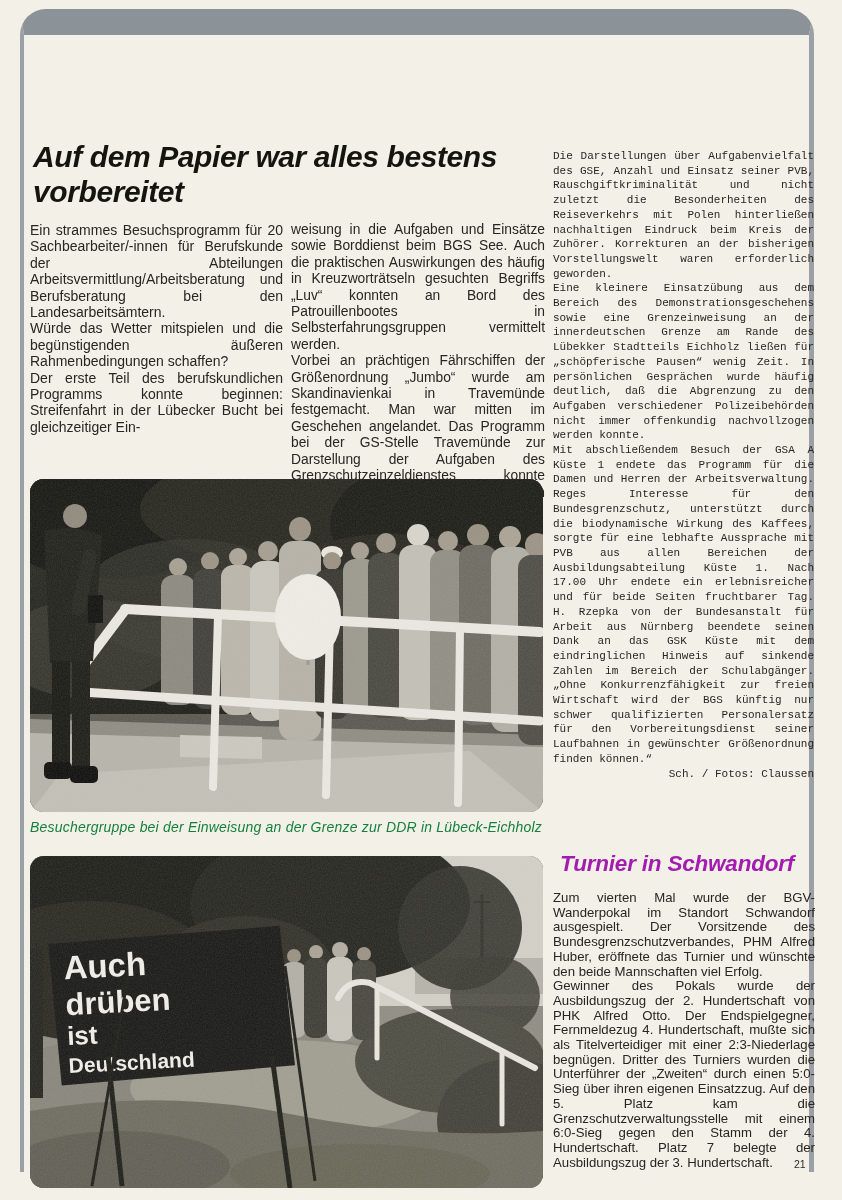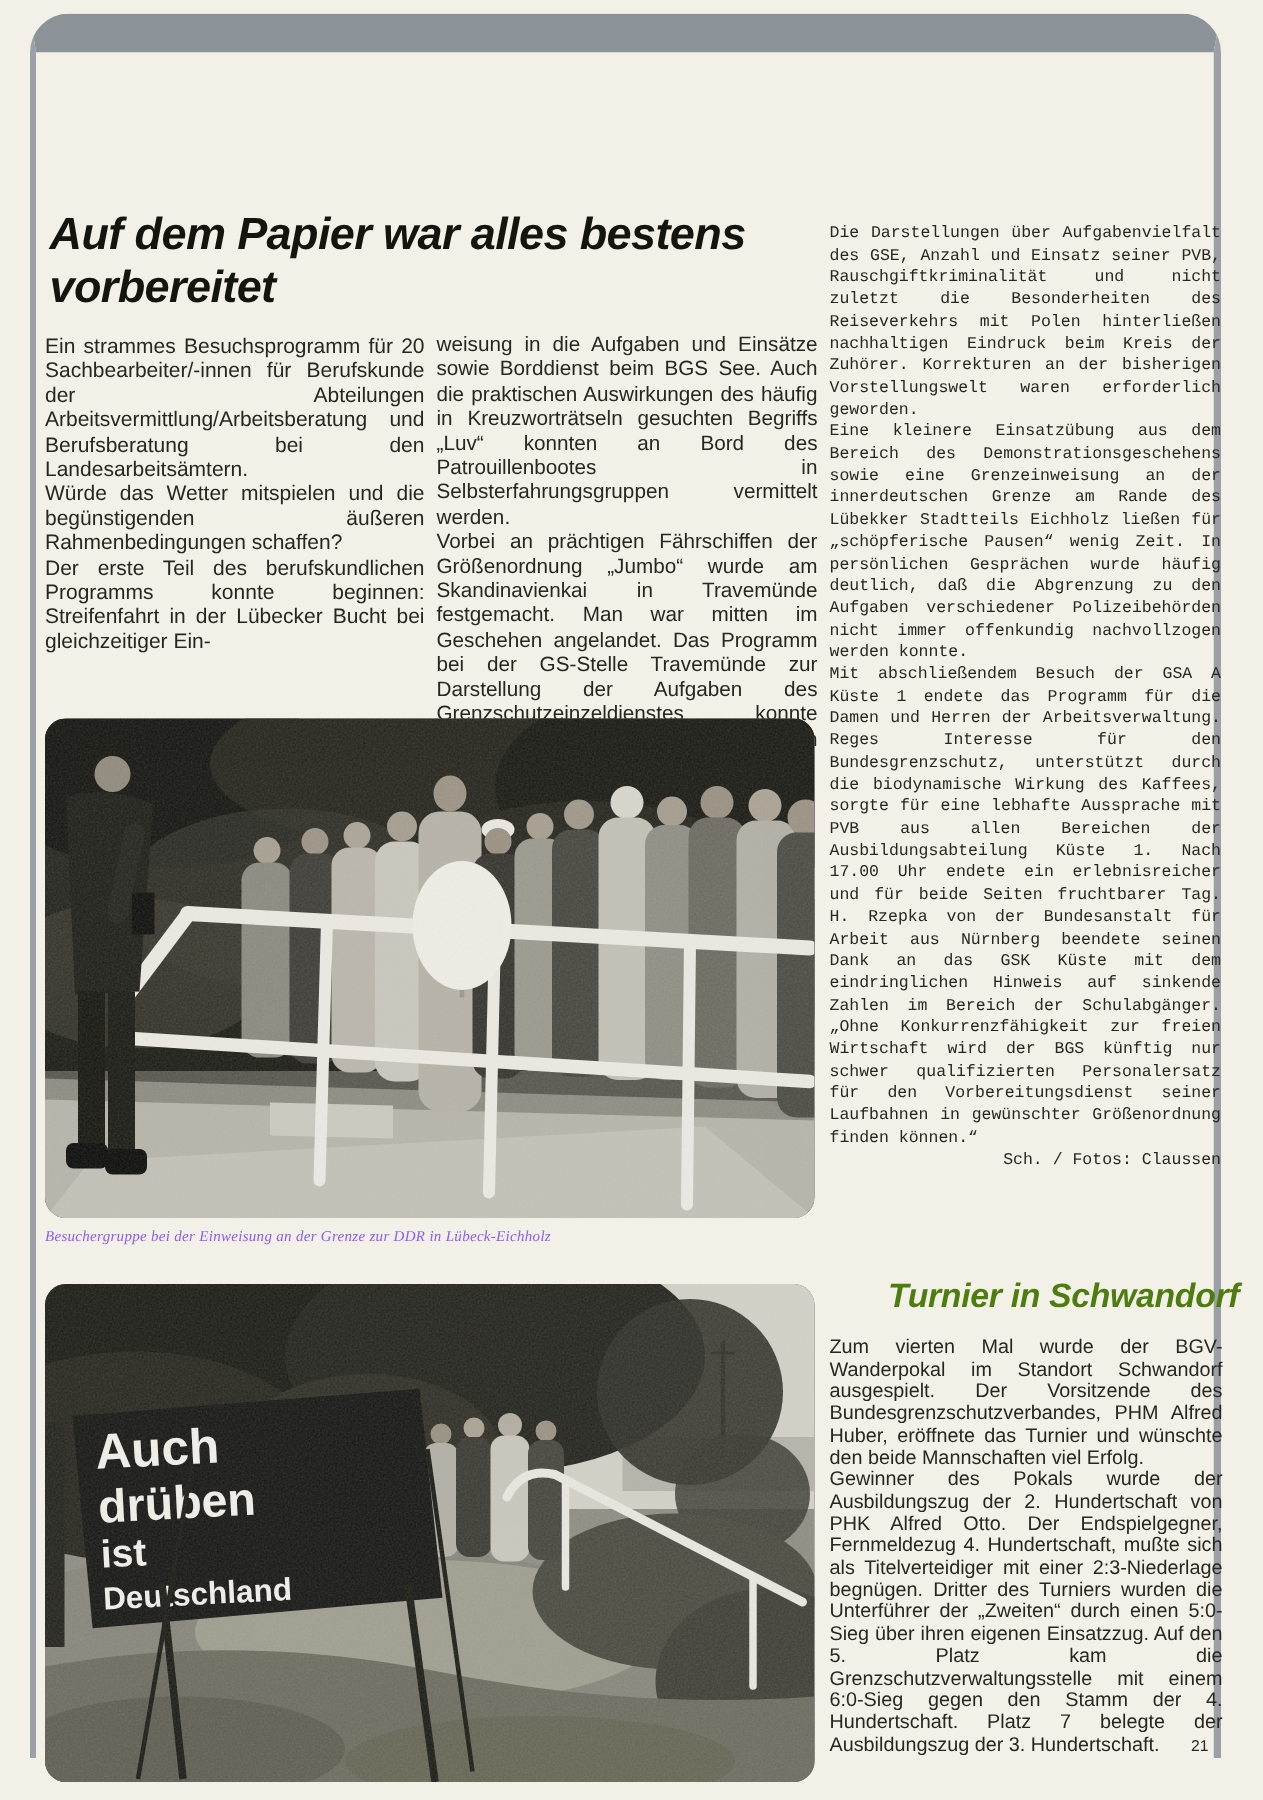--- a/index.html
+++ b/index.html
@@ -28,26 +28,26 @@
   .col1{left:30px;top:222px;width:253px;font-size:14px;line-height:16.4px;}
   .col2{left:291px;top:222px;width:254px;font-size:13.8px;line-height:16.4px;}
   .col3{left:553px;top:149px;width:261px;font-size:11px;line-height:14.7px;font-family:Liberation Mono, monospace;}
   .col4{left:553px;top:891px;width:262px;font-size:13.2px;line-height:14.7px;}
   .byline{text-align:right;}
   .photo{position:absolute;border-radius:14px;overflow:hidden;background:#777;}
   .photo svg{display:block;width:100%;height:100%;}
   .photo1{left:30px;top:479px;width:513px;height:333px;}
   .caption{
     position:absolute;left:30px;top:819px;width:513px;margin:0;
-    font-style:italic;font-size:10px;color:#8b5cf6;letter-spacing:0.2px;font-family:Liberation Serif, serif;
+    font-style:italic;font-size:14px;color:#15803d;letter-spacing:0.2px;
   }
   .photo2{left:30px;top:856px;width:513px;height:332px;}
   .title2{
-    position:absolute;left:592px;top:851px;margin:0;
-    font-size:22.5px;font-weight:bold;font-style:italic;color:#4d7c0f;
+    position:absolute;left:560px;top:851px;margin:0;
+    font-size:22.5px;font-weight:bold;font-style:italic;color:#a21caf;
     letter-spacing:-0.2px;white-space:nowrap;
   }
   .pagenum{
     position:absolute;left:794px;top:1158px;font-size:10.5px;font-weight:normal;color:#2a2a24;
   }
   .sign-text{font-family:"Liberation Sans", sans-serif;font-weight:bold;fill:#f2f0ea;}
 </style>
 </head>
 <body>
 

